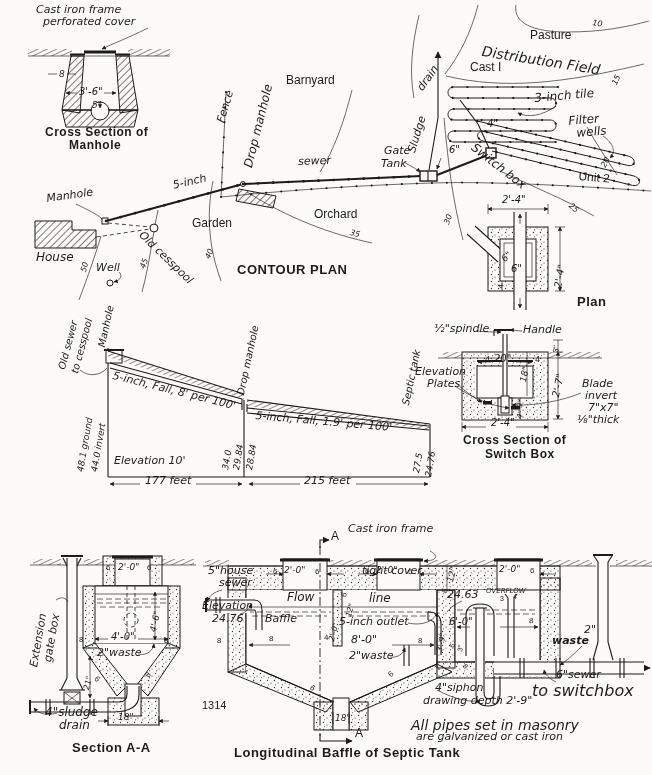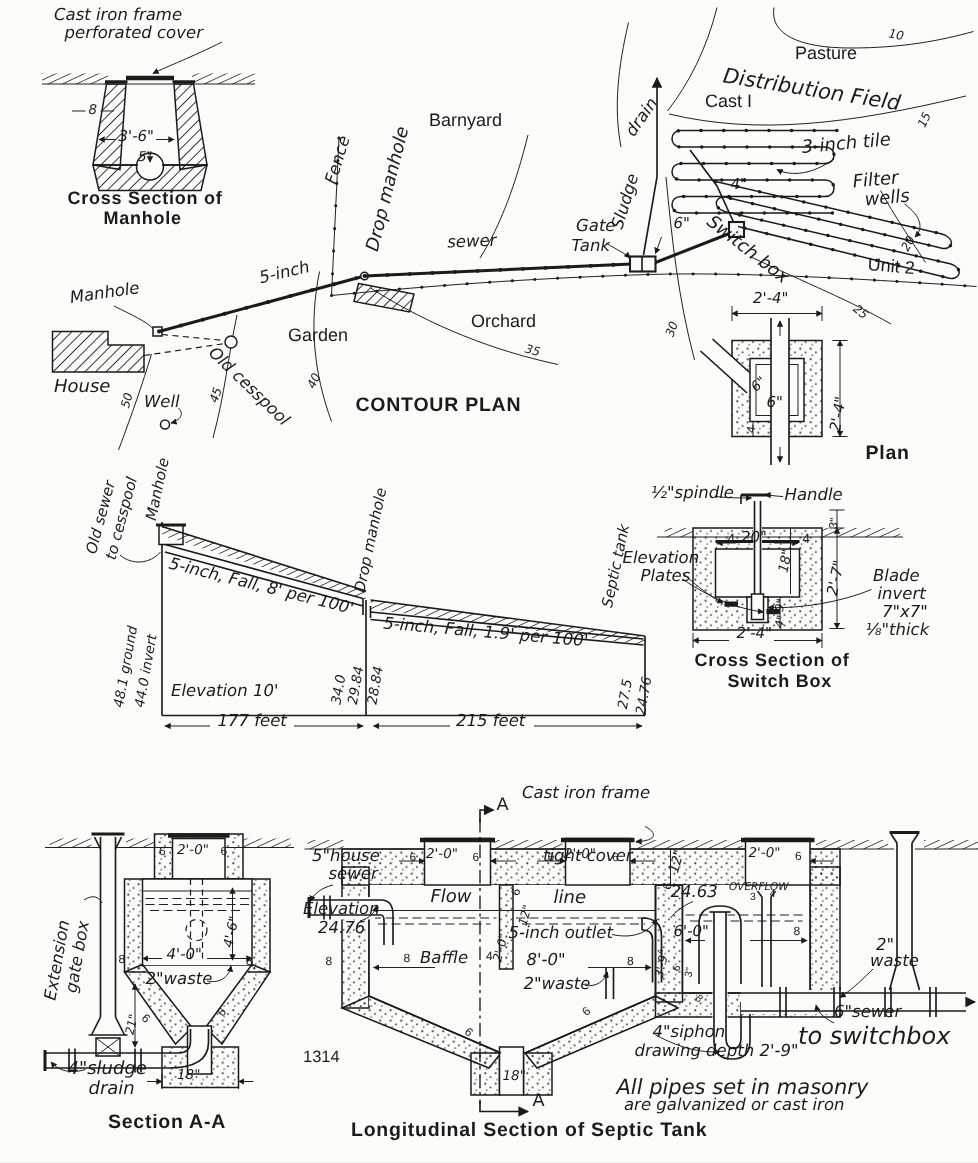--- a/index.html
+++ b/index.html
@@ -472,21 +472,21 @@
     <div class="lbl" style="left: 315px; top: 568px; font-size: 8px;">6</div>
     <div class="lbl" style="left: 365px; top: 568px; font-size: 8px;">6</div>
     <div class="lbl it" style="left: 376px; top: 566px; font-size: 9px;">2'-0"</div>
     <div class="lbl" style="left: 408px; top: 568px; font-size: 8px;">6</div>
     <div class="lbl it" style="left: 446px; top: 581px; font-size: 9px; transform: rotate(-75deg);">12"</div>
     <div class="lbl" style="left: 441px; top: 592px; font-size: 8px; transform: rotate(-75deg);">6</div>
     <div class="lbl it" style="left: 499px; top: 565px; font-size: 9px;">2'-0"</div>
     <div class="lbl" style="left: 530px; top: 567px; font-size: 8px;">6</div>
     <div class="lbl it" style="left: 287px; top: 592px; font-size: 12px;">Flow</div>
     <div class="lbl it" style="left: 369px; top: 593px; font-size: 12px;">line</div>
-    <div class="lbl it" style="left: 280px; top: 614px; font-size: 11px; margin-top: 20px;">Baffle</div>
+    <div class="lbl it" style="left: 265px; top: 614px; font-size: 11px;">Baffle</div>
     <div class="lbl" style="left: 340px; top: 596px; font-size: 8px; transform: rotate(-75deg);">6</div>
     <div class="lbl it" style="left: 345px; top: 616px; font-size: 8px; transform: rotate(-75deg);">12"</div>
     <div class="lbl it" style="left: 328px; top: 640px; font-size: 8px; transform: rotate(-75deg);">2'-0"</div>
     <div class="lbl" style="left: 324px; top: 634px; font-size: 8px;">4</div>
     <div class="lbl it" style="left: 339px; top: 617px; font-size: 11px;">5-inch outlet</div>
     <div class="lbl it" style="left: 351px; top: 635px; font-size: 11px;">8'-0"</div>
     <div class="lbl" style="left: 269px; top: 635px; font-size: 8px;">8</div>
     <div class="lbl" style="left: 418px; top: 637px; font-size: 8px;">8</div>
     <div class="lbl it" style="left: 349px; top: 651px; font-size: 11px;">2"waste</div>
     <div class="lbl" style="left: 313px; top: 684px; font-size: 8px; transform: rotate(40deg);">6</div>
@@ -498,21 +498,21 @@
     <div class="lbl" style="left: 500px; top: 596px; font-size: 7px;">3</div>
     <div class="lbl" style="left: 513px; top: 594px; font-size: 7px;">4</div>
     <div class="lbl it" style="left: 449px; top: 617px; font-size: 10px;">6'-0"</div>
     <div class="lbl" style="left: 529px; top: 617px; font-size: 8px;">8</div>
     <div class="lbl it" style="left: 436px; top: 651px; font-size: 8px; transform: rotate(-78deg);">3'-9"</div>
     <div class="lbl" style="left: 449px; top: 647px; font-size: 7px; transform: rotate(-78deg);">6</div>
     <div class="lbl" style="left: 457px; top: 651px; font-size: 7px; transform: rotate(-78deg);">3"</div>
     <div class="lbl" style="left: 466px; top: 663px; font-size: 7px; transform: rotate(45deg);">8</div>
     <div class="lbl" style="left: 217px; top: 637px; font-size: 8px;">8</div>
     <div class="lbl it" style="left: 584px; top: 625px; font-size: 11px;">2"</div>
-    <div class="lbl it" style="left: 580px; top: 636px; font-size: 11px;">waste</div>
+    <div class="lbl it" style="left: 552px; top: 636px; font-size: 11px; font-weight: bold;">waste</div>
     <div class="lbl it" style="left: 556px; top: 670px; font-size: 11px;">6"sewer</div>
     <div class="lbl it" style="left: 532px; top: 683px; font-size: 16px;">to switchbox</div>
     <div class="lbl it" style="left: 435px; top: 683px; font-size: 11px;">4"siphon</div>
     <div class="lbl it" style="left: 423px; top: 696px; font-size: 11px;">drawing depth 2'-9"</div>
     <div class="lbl it" style="left: 411px; top: 719px; font-size: 14px;">All pipes set in masonry</div>
     <div class="lbl it" style="left: 416px; top: 732px; font-size: 11px;">are galvanized or cast iron</div>
-    <div class="lbl bd" style="left: 234px; top: 747px; font-size: 13px;">Longitudinal Section of Septic Tank</div>
+    <div class="lbl bd" style="left: 234px; top: 747px; font-size: 13px;">Longitudinal Baffle of Septic Tank</div>
   </div>
 
 </body></html>

